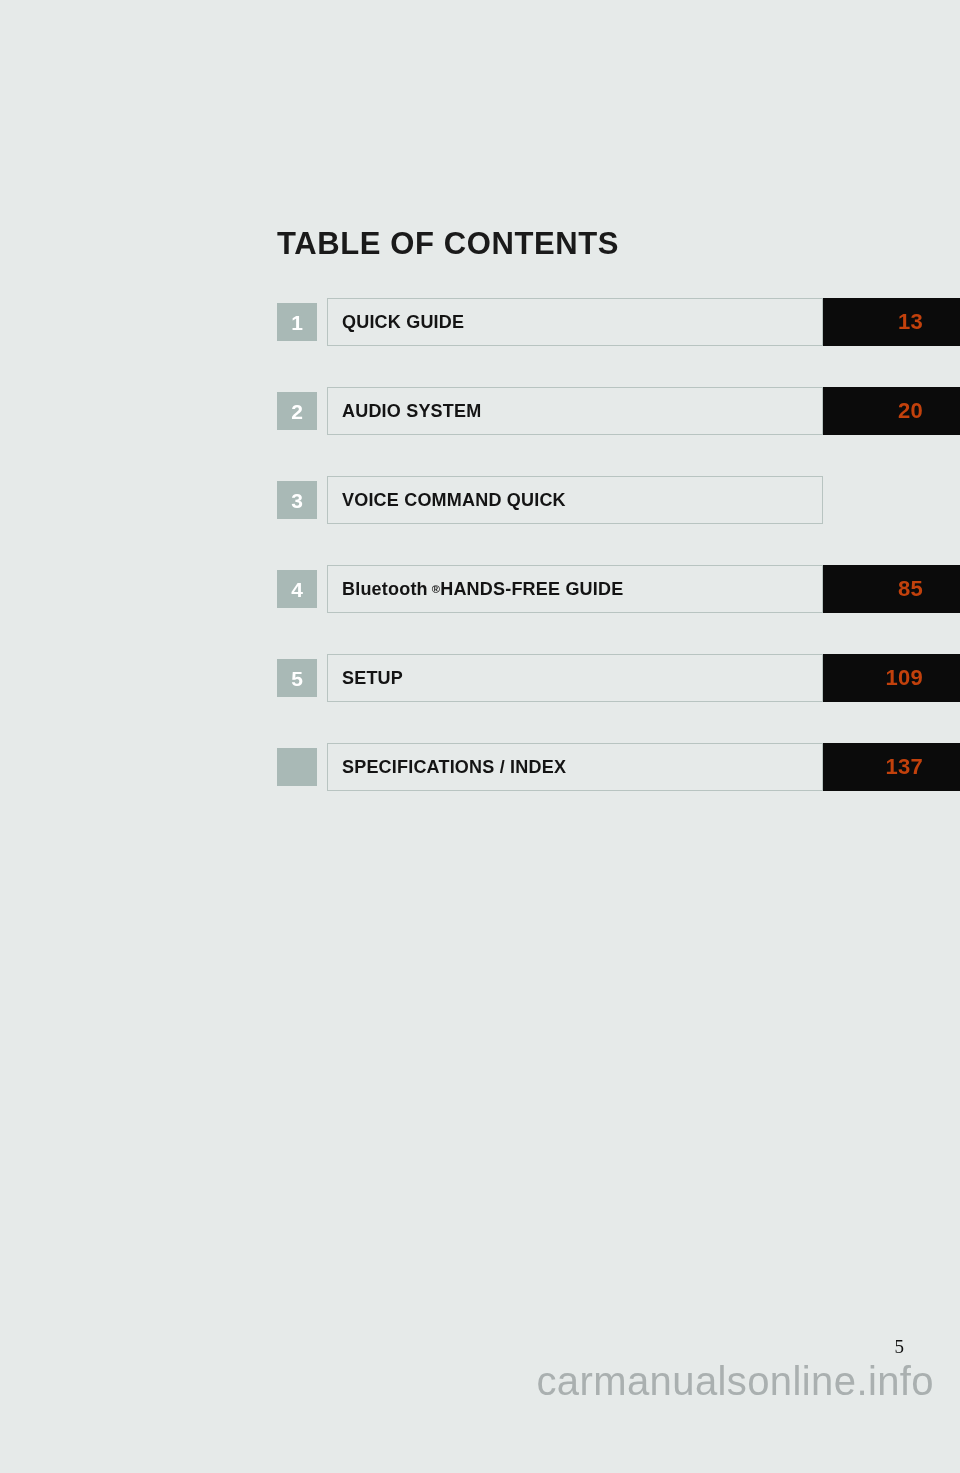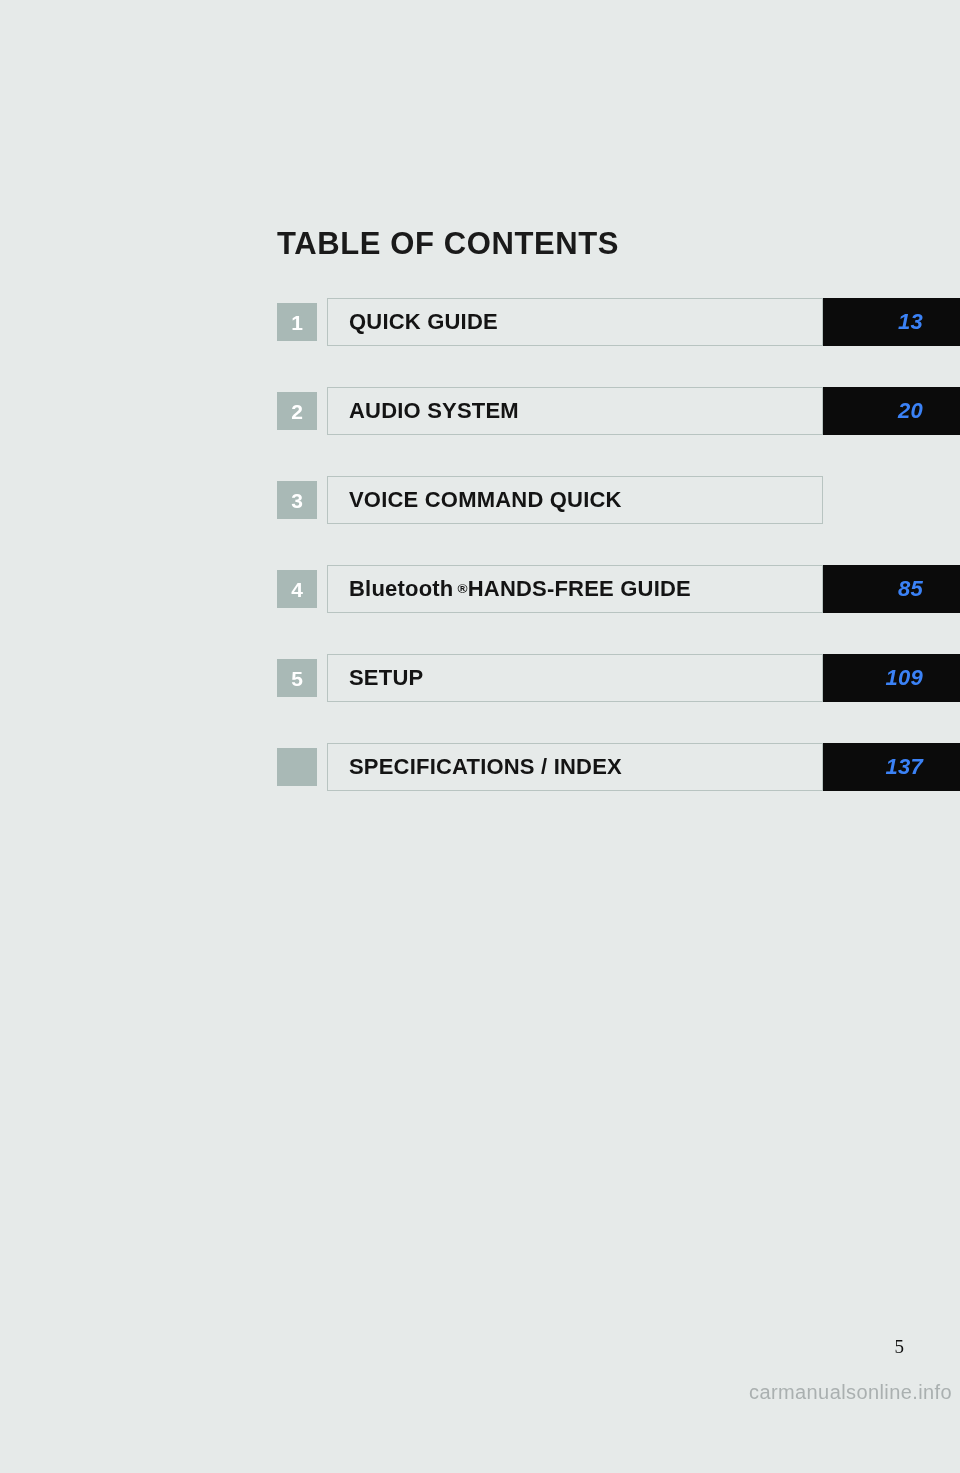--- a/index.html
+++ b/index.html
@@ -75,22 +75,22 @@
     position: absolute;
     left: 327px;
     top: 0px;
     width: 496px;
     height: 48px;
     background: #e6eae9;
     border: 1px solid #b8c4c1;
     box-sizing: border-box;
     display: flex;
     align-items: center;
-    padding-left: 21px;
-    font-size: 22px;
+    padding-left: 14px;
+    font-size: 18px;
     font-weight: bold;
     color: #141414;
     letter-spacing: 0.2px;
     white-space: nowrap;
     overflow: hidden;
   }
 
   .chapter-title sup {
     font-size: 0.62em;
     vertical-align: super;
@@ -103,47 +103,46 @@
   }
 
   
   .chapter-page {
     position: absolute;
     left: 823px;
     top: 0px;
     width: 137px;
     height: 48px;
     background: #0b0b0b;
-    color: #3b82f6;
+    color: #c2410c;
     font-size: 22px;
     font-weight: bold;
     display: flex;
     align-items: center;
     justify-content: flex-end;
     padding-right: 37px;
     box-sizing: border-box;
     letter-spacing: 0.3px;
-    font-style: italic;
   }
 
   
   .folio {
     position: absolute;
     right: 56px;
     bottom: 48px;
     font-size: 19px;
     color: #111111;
     font-family: "Liberation Serif", serif;
   }
 
   .watermark {
     position: absolute;
-    right: 8px;
+    right: 26px;
     bottom: 2px;
-    font-size: 20px;
+    font-size: 40px;
     color: #aab0b0;
     letter-spacing: 0.4px;
     font-family: "Liberation Sans", sans-serif;
     white-space: nowrap;
   }
 </style>
 </head>
 <body>
 
 <div class="page">

